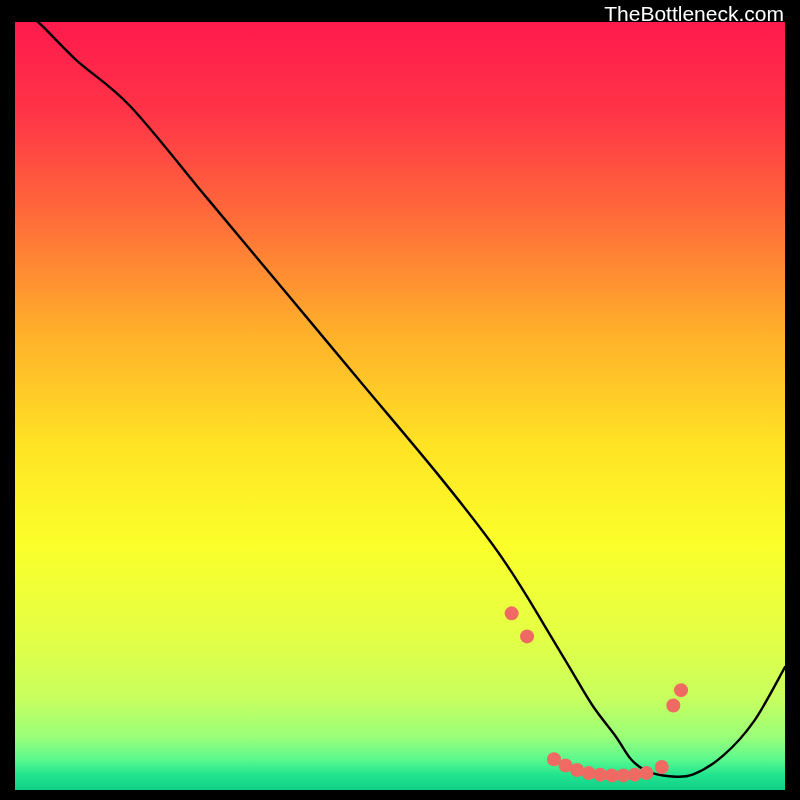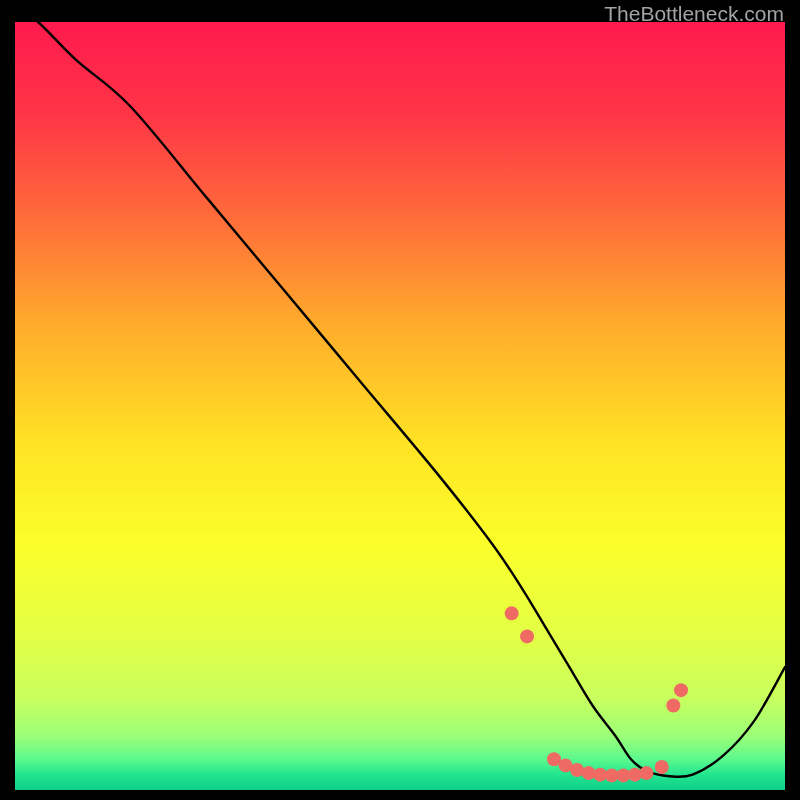--- a/index.html
+++ b/index.html
@@ -23,21 +23,21 @@
     position: absolute;
     left: 0;
     top: 0;
     width: 770px;
     height: 768px;
   }
   .watermark {
     position: absolute;
     top: 2px;
     right: 16px;
-    color: #a3a3a3;
+    color: #ffffff;
     font-size: 21px;
     font-weight: 400;
     letter-spacing: 0px;
   }
   svg { display: block; }
 </style>
 </head>
 <body>
 
 <div class="watermark">TheBottleneck.com</div>

